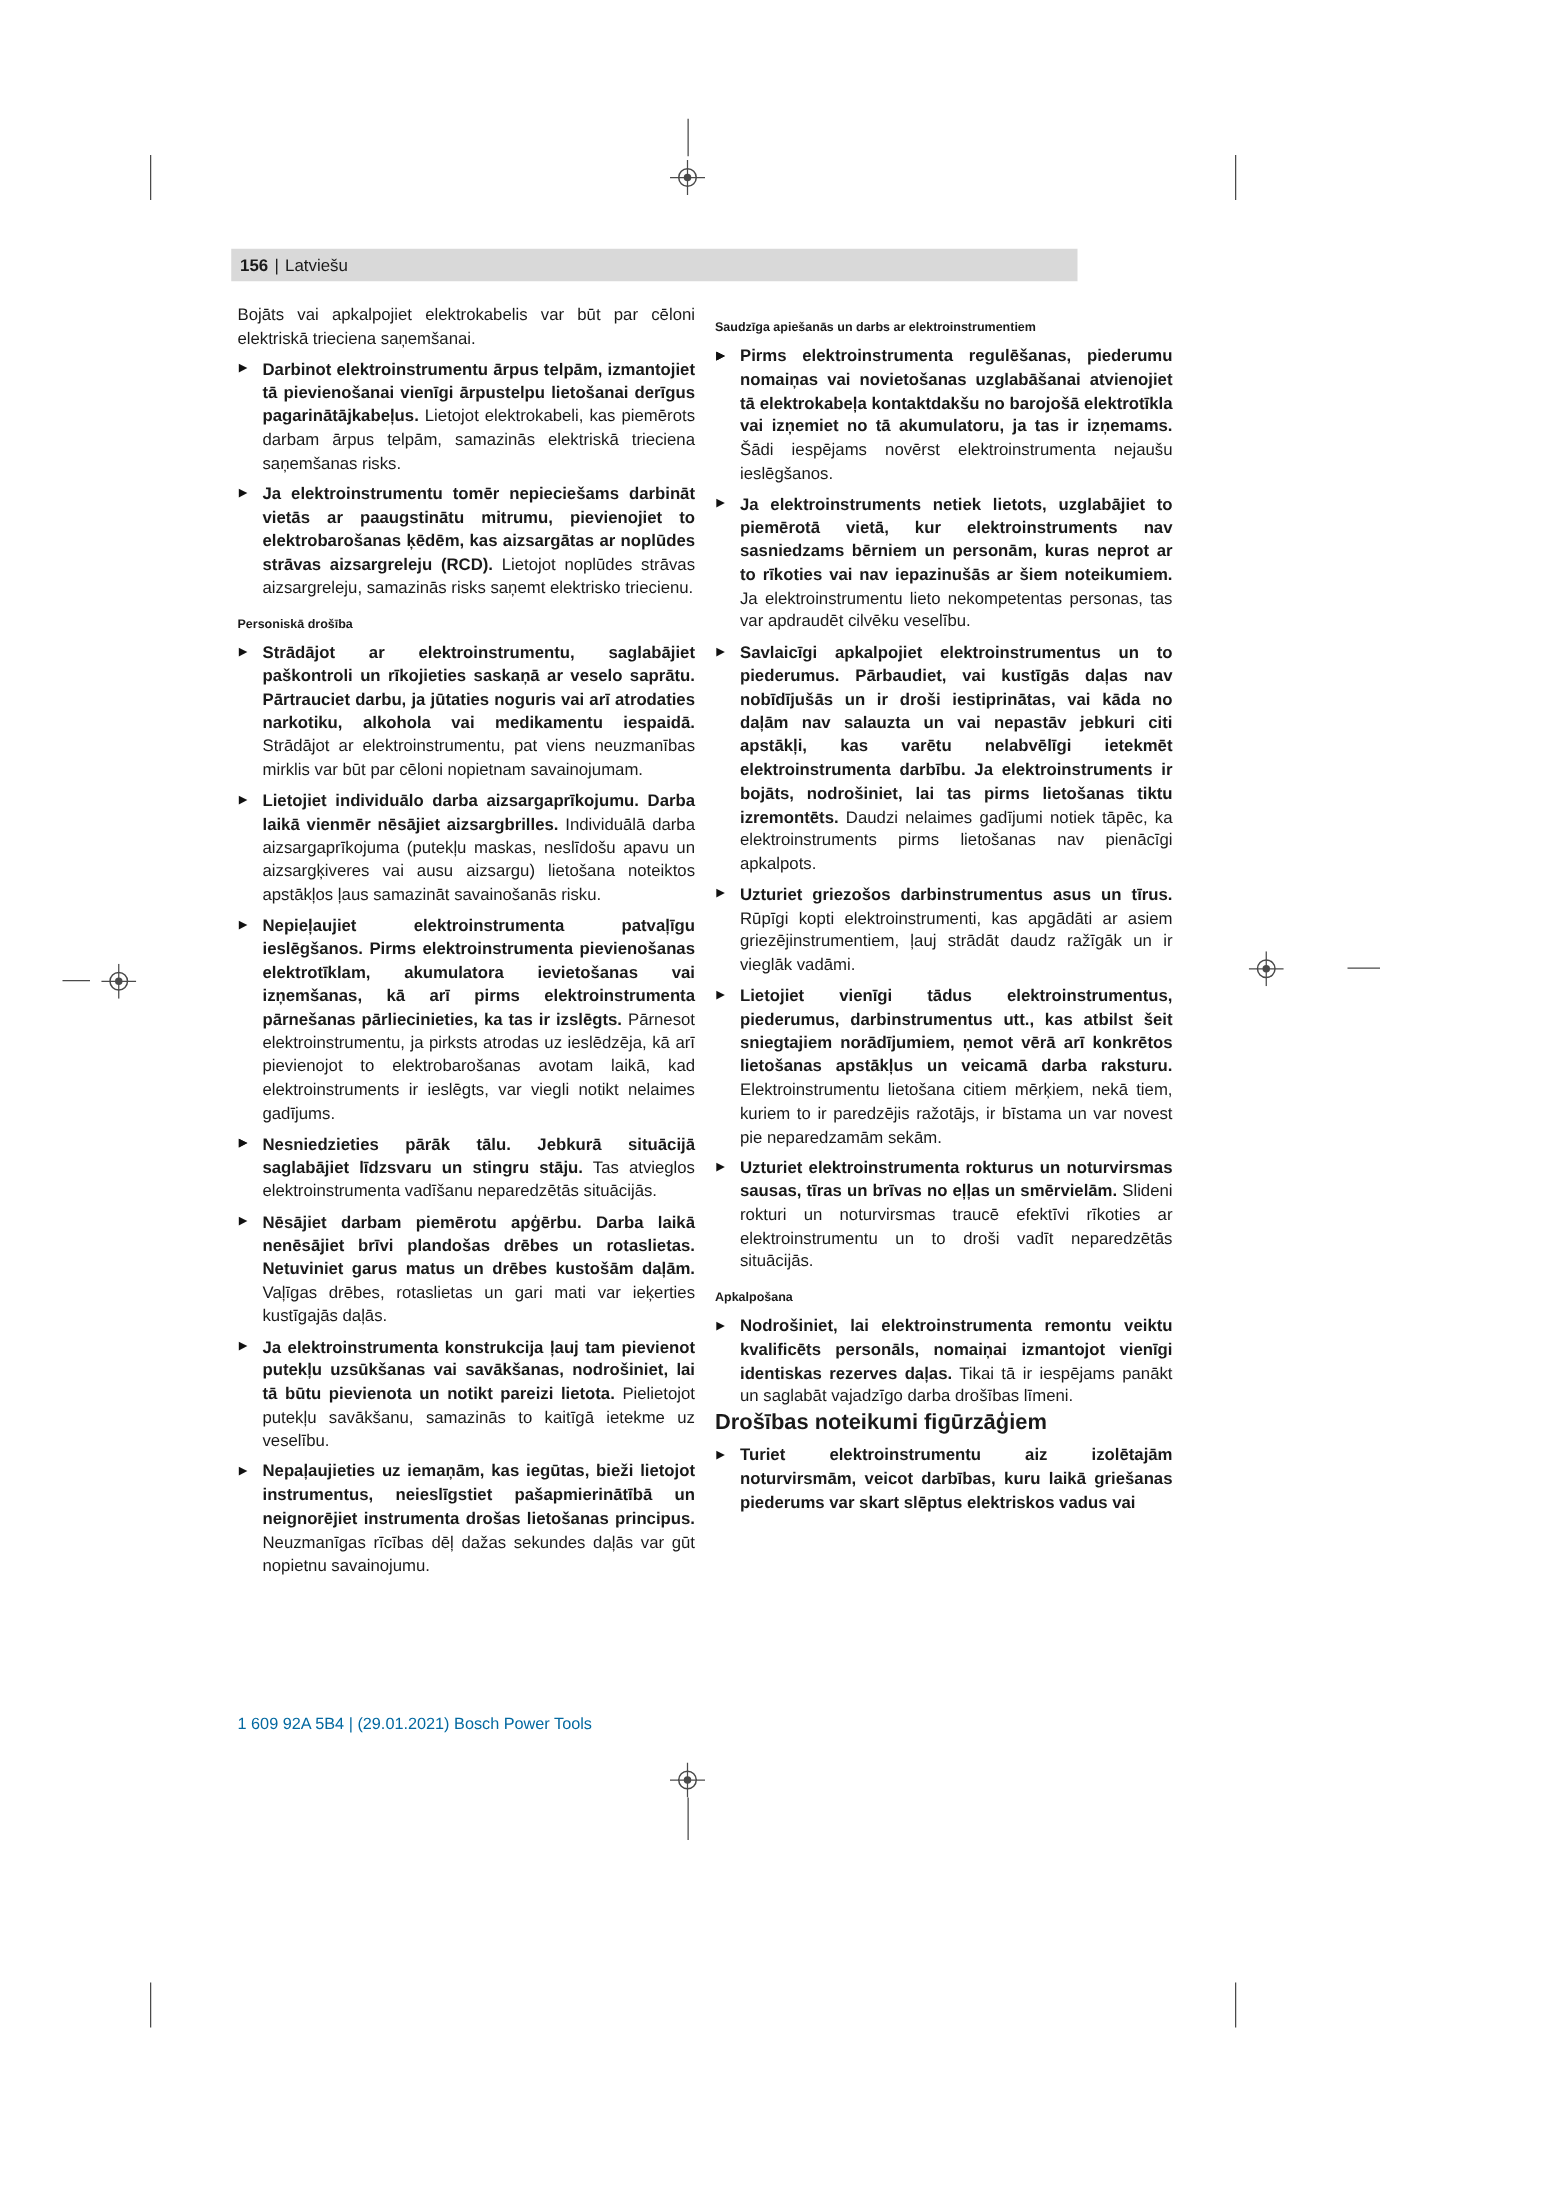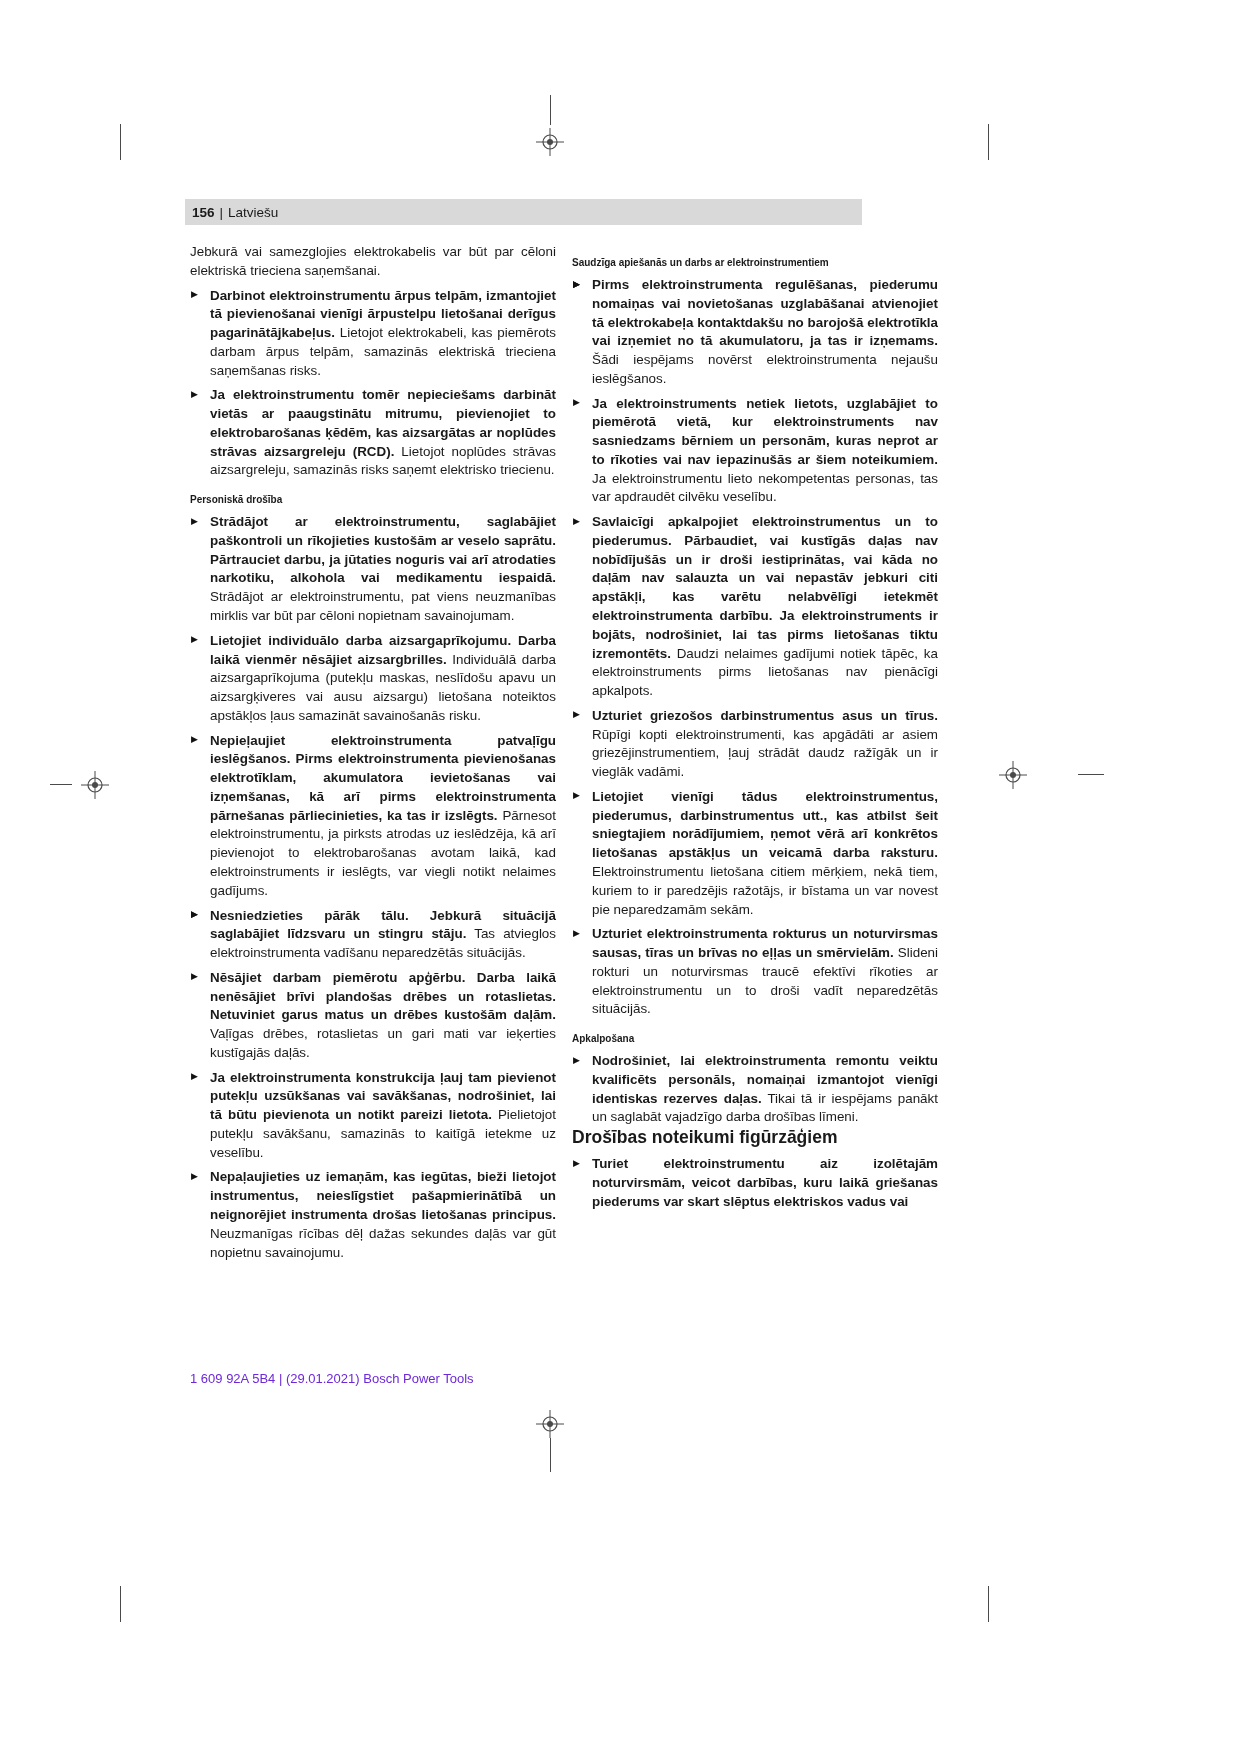--- a/index.html
+++ b/index.html
@@ -35,21 +35,21 @@
   .para { margin:0 0 4px 0; }
   .bullet { position:relative; padding-left:20px; margin-top:6px; }
   .bullet .marker {
     position:absolute; left:1px; top:3.5px;
     font-size:9px; line-height:1; color:#111;
   }
   .sec-heading { font-weight:bold; font-size:10px; margin-top:13px; }
   .big-heading { font-weight:bold; font-size:17.5px; margin-bottom:2px; line-height:1.25; }
   .page-footer {
     position:absolute; left:190px; top:1371px;
-    font-size:13px; color:#6d28d9;
+    font-size:13px; color:#0369a1;
   }
   
   .vline { position:absolute; width:1px; background:#4a4a4a; }
   .hline { position:absolute; height:1px; background:#4a4a4a; }
   .regmark { position:absolute; width:28px; height:28px; }
 </style>
 </head>
 <body>
 
 <div class="vline" style="left:550px; top:95px; height:30px;"></div>
@@ -95,25 +95,25 @@
 </div>
 
 <div class="page-header">
   <span class="pgnum">156</span>
   <span class="sep">|</span>
   <span class="lang">Latviešu</span>
 </div>
 
 <div class="columns">
   <div class="column">
-      <div class="para">Jebkurā vai samezglojies elektrokabelis var būt par cēloni elektriskā trieciena saņemšanai.</div>
+      <div class="para">Bojāts vai apkalpojiet elektrokabelis var būt par cēloni elektriskā trieciena saņemšanai.</div>
       <div class="bullet"><span class="marker">▶</span><span><b>Darbinot elektroinstrumentu ārpus telpām, izmantojiet tā pievienošanai vienīgi ārpustelpu lietošanai derīgus pagarinātājkabeļus.</b> Lietojot elektrokabeli, kas piemērots darbam ārpus telpām, samazinās elektriskā trieciena saņemšanas risks.</span></div>
       <div class="bullet"><span class="marker">▶</span><span><b>Ja elektroinstrumentu tomēr nepieciešams darbināt vietās ar paaugstinātu mitrumu, pievienojiet to elektrobarošanas ķēdēm, kas aizsargātas ar noplūdes strāvas aizsargreleju (RCD).</b> Lietojot noplūdes strāvas aizsargreleju, samazinās risks saņemt elektrisko triecienu.</span></div>
       <div class="sec-heading">Personiskā drošība</div>
-      <div class="bullet"><span class="marker">▶</span><span><b>Strādājot ar elektroinstrumentu, saglabājiet paškontroli un rīkojieties kustošām ar veselo saprātu. Pārtrauciet darbu, ja jūtaties noguris vai arī atrodaties narkotiku, alkohola vai medikamentu iespaidā.</b> Strādājot ar elektroinstrumentu, pat viens neuzmanības mirklis var būt par cēloni nopietnam savainojumam.</span></div>
+      <div class="bullet"><span class="marker">▶</span><span><b>Strādājot ar elektroinstrumentu, saglabājiet paškontroli un rīkojieties saskaņā ar veselo saprātu. Pārtrauciet darbu, ja jūtaties noguris vai arī atrodaties narkotiku, alkohola vai medikamentu iespaidā.</b> Strādājot ar elektroinstrumentu, pat viens neuzmanības mirklis var būt par cēloni nopietnam savainojumam.</span></div>
       <div class="bullet"><span class="marker">▶</span><span><b>Lietojiet individuālo darba aizsargaprīkojumu. Darba laikā vienmēr nēsājiet aizsargbrilles.</b> Individuālā darba aizsargaprīkojuma (putekļu maskas, neslīdošu apavu un aizsargķiveres vai ausu aizsargu) lietošana noteiktos apstākļos ļaus samazināt savainošanās risku.</span></div>
       <div class="bullet"><span class="marker">▶</span><span><b>Nepieļaujiet elektroinstrumenta patvaļīgu ieslēgšanos. Pirms elektroinstrumenta pievienošanas elektrotīklam, akumulatora ievietošanas vai izņemšanas, kā arī pirms elektroinstrumenta pārnešanas pārliecinieties, ka tas ir izslēgts.</b> Pārnesot elektroinstrumentu, ja pirksts atrodas uz ieslēdzēja, kā arī pievienojot to elektrobarošanas avotam laikā, kad elektroinstruments ir ieslēgts, var viegli notikt nelaimes gadījums.</span></div>
       <div class="bullet"><span class="marker">▶</span></div>
       <div class="bullet"><span class="marker">▶</span><span><b>Nesniedzieties pārāk tālu. Jebkurā situācijā saglabājiet līdzsvaru un stingru stāju.</b> Tas atvieglos elektroinstrumenta vadīšanu neparedzētās situācijās.</span></div>
       <div class="bullet"><span class="marker">▶</span><span><b>Nēsājiet darbam piemērotu apģērbu. Darba laikā nenēsājiet brīvi plandošas drēbes un rotaslietas. Netuviniet garus matus un drēbes kustošām daļām.</b> Vaļīgas drēbes, rotaslietas un gari mati var ieķerties kustīgajās daļās.</span></div>
       <div class="bullet"><span class="marker">▶</span><span><b>Ja elektroinstrumenta konstrukcija ļauj tam pievienot putekļu uzsūkšanas vai savākšanas, nodrošiniet, lai tā būtu pievienota un notikt pareizi lietota.</b> Pielietojot putekļu savākšanu, samazinās to kaitīgā ietekme uz veselību.</span></div>
       <div class="bullet"><span class="marker">▶</span><span><b>Nepaļaujieties uz iemaņām, kas iegūtas, bieži lietojot instrumentus, neieslīgstiet pašapmierinātībā un neignorējiet instrumenta drošas lietošanas principus.</b> Neuzmanīgas rīcības dēļ dažas sekundes daļās var gūt nopietnu savainojumu.</span></div>
     </div>
   <div class="column">
       <div class="sec-heading">Saudzīga apiešanās un darbs ar elektroinstrumentiem</div>

